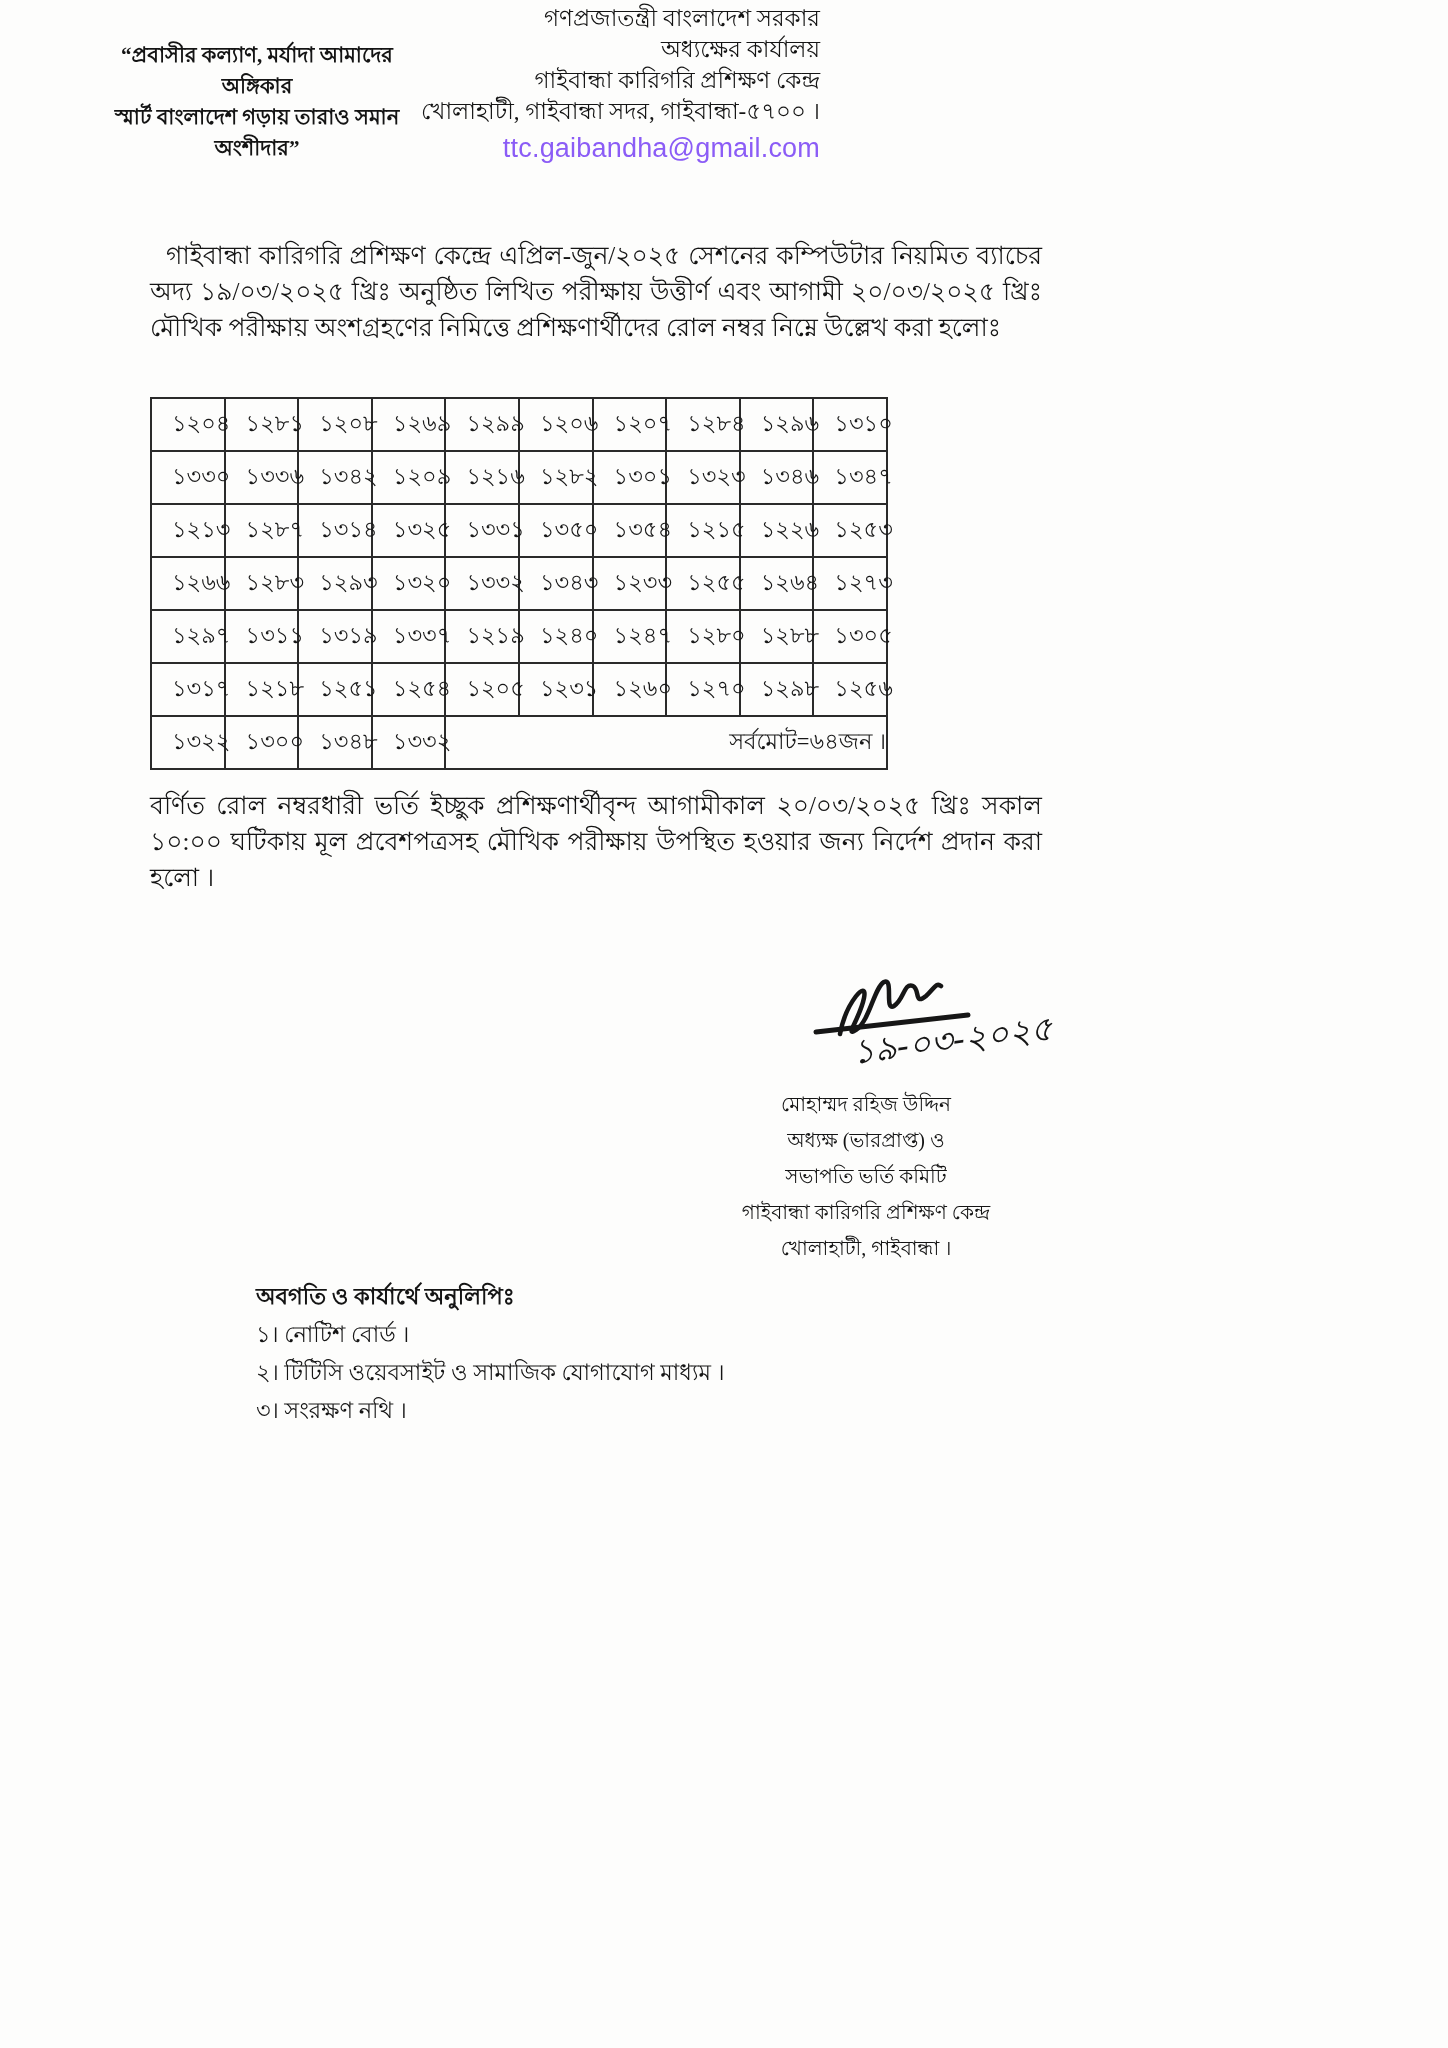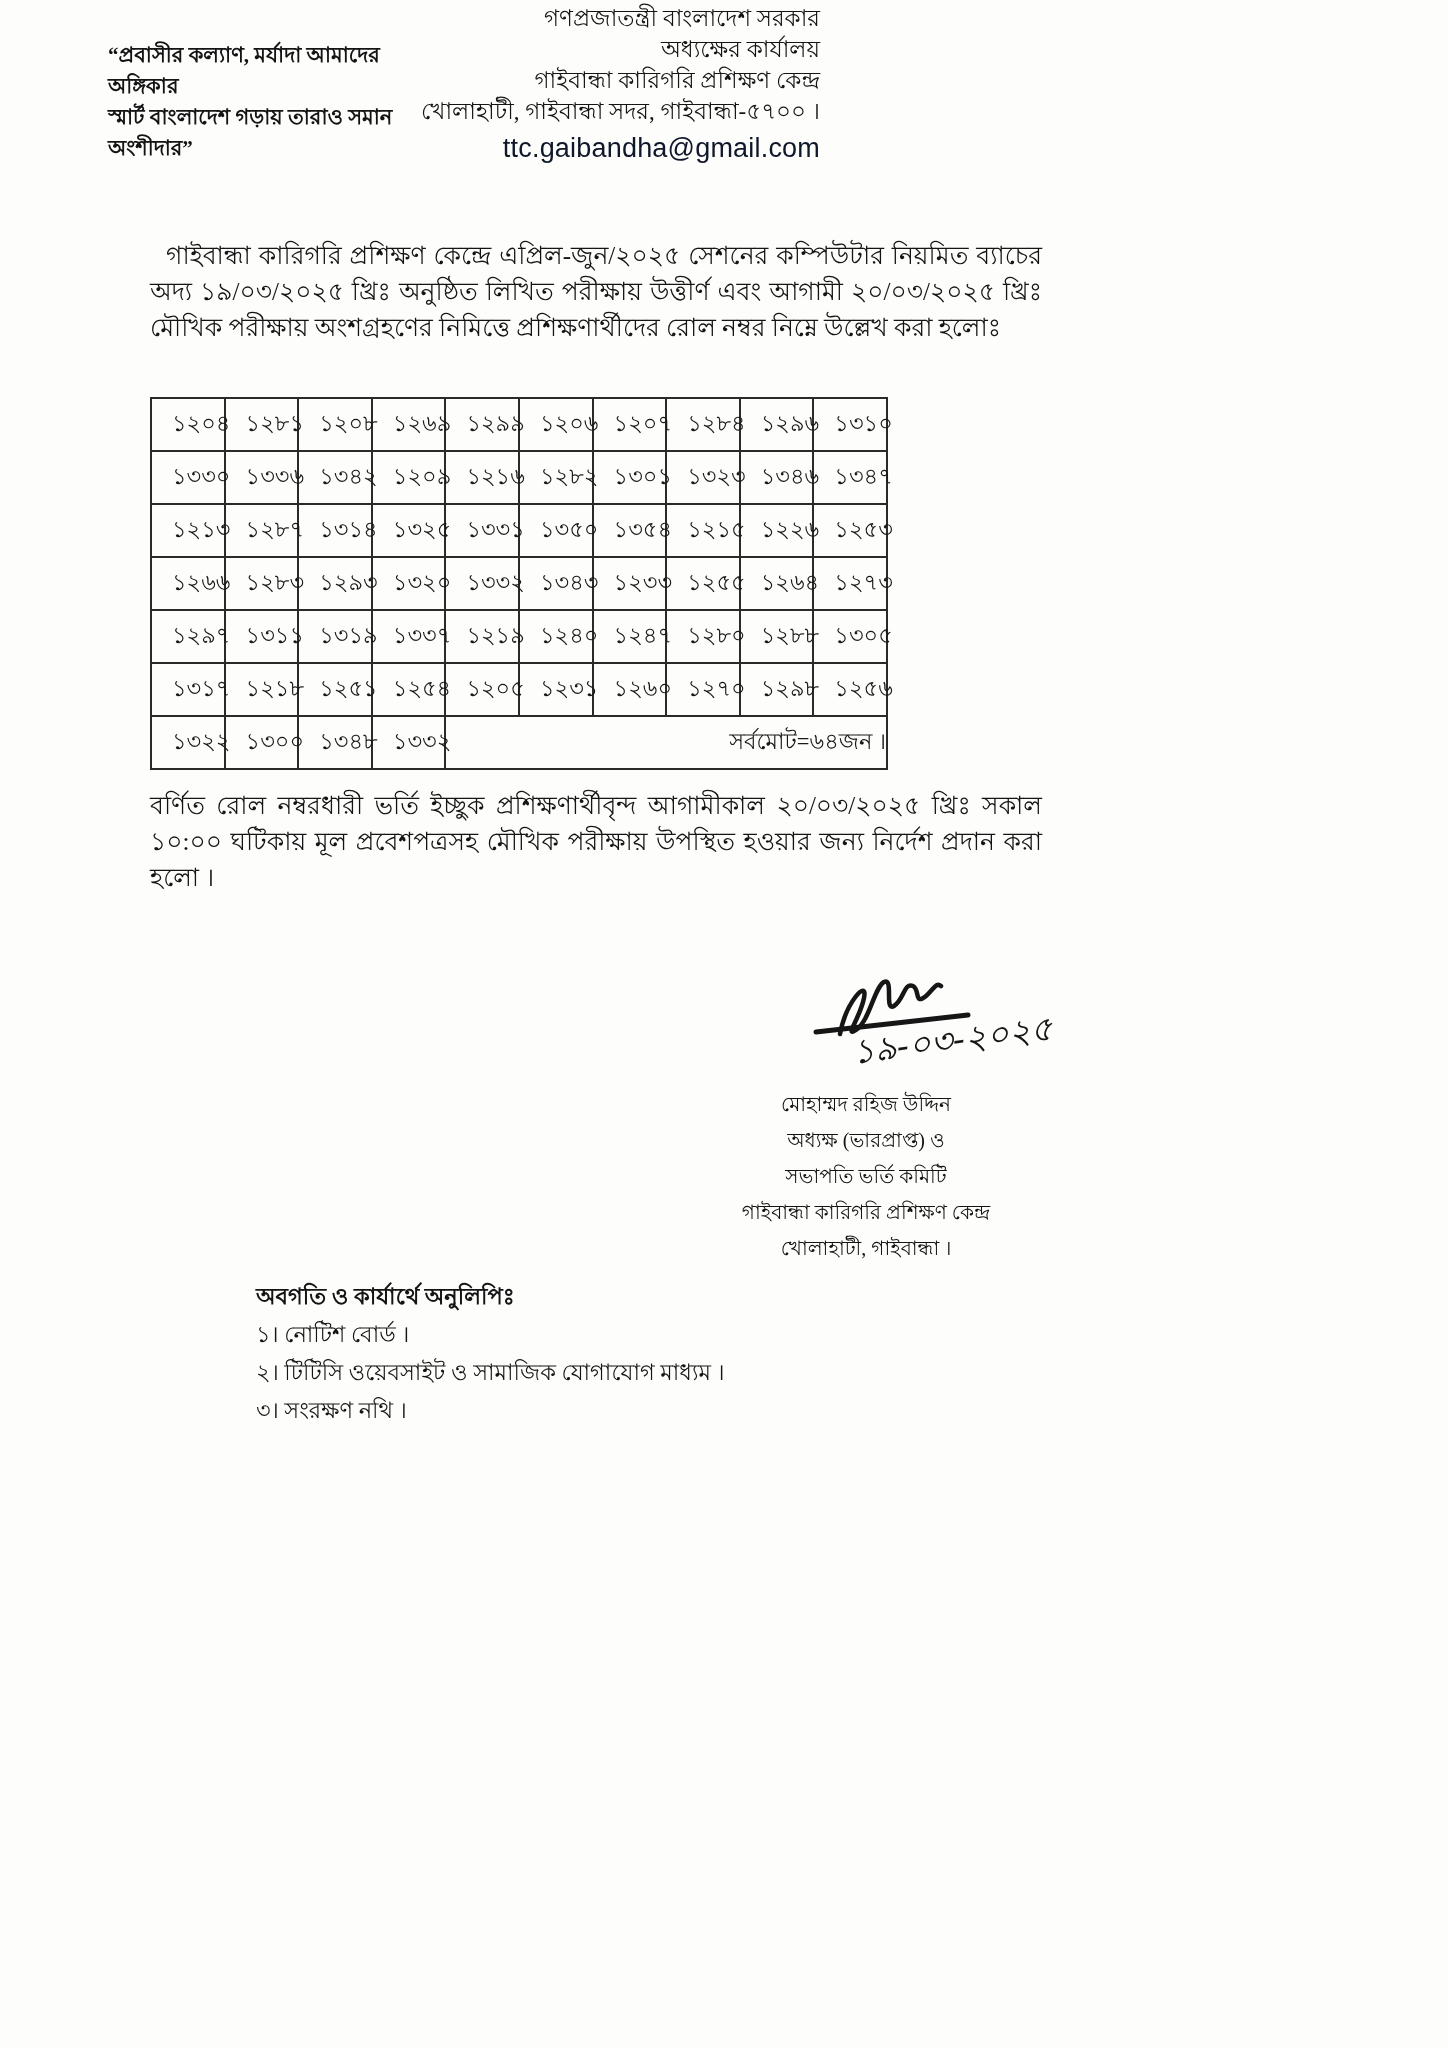--- a/index.html
+++ b/index.html
@@ -6,31 +6,31 @@
   .page{
     position:relative;
     width:1448px;height:2048px;
     margin:0 auto;
     background:#fdfdfc;
     font-family:"Liberation Serif","DejaVu Sans",serif;
     color:#141414;
     overflow:hidden;
   }
   .slogan{
-    position:absolute;left:108px;top:40px;width:330px;
-    font-size:21px;font-weight:bold;line-height:31px;
+    position:absolute;left:92px;top:40px;width:330px;
+    font-size:21px;font-weight:bold;line-height:31px;text-align:center;
   }
   .header-block{
     position:absolute;left:360px;top:4px;width:460px;
     text-align:right;font-size:23px;line-height:30px;
   }
   .header-block div{margin-bottom:1px;}
   .header-email{
     font-family:"Liberation Sans","DejaVu Sans",sans-serif;
-    font-size:27px;letter-spacing:.2px;margin-top:6px;color:#0f172a;
+    font-size:27px;letter-spacing:.2px;margin-top:6px;color:#8b5cf6;
   }
   .para{
     position:absolute;left:150px;width:892px;
     font-size:25px;line-height:36px;text-align:justify;
   }
   .para-1{top:238px;text-indent:16px;}
   .para-2{top:788px;}
   table.rolls{
     position:absolute;left:150px;top:397px;
     width:738px;border-collapse:collapse;table-layout:fixed;padding-left:15px;

